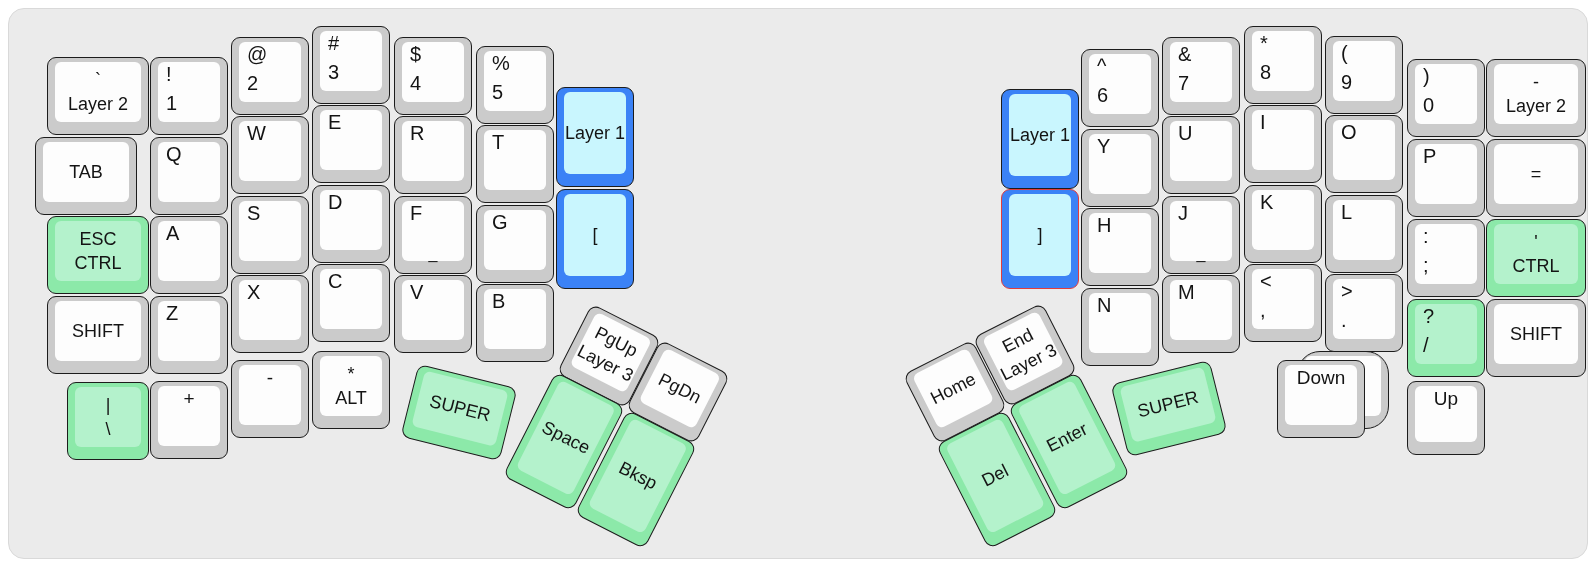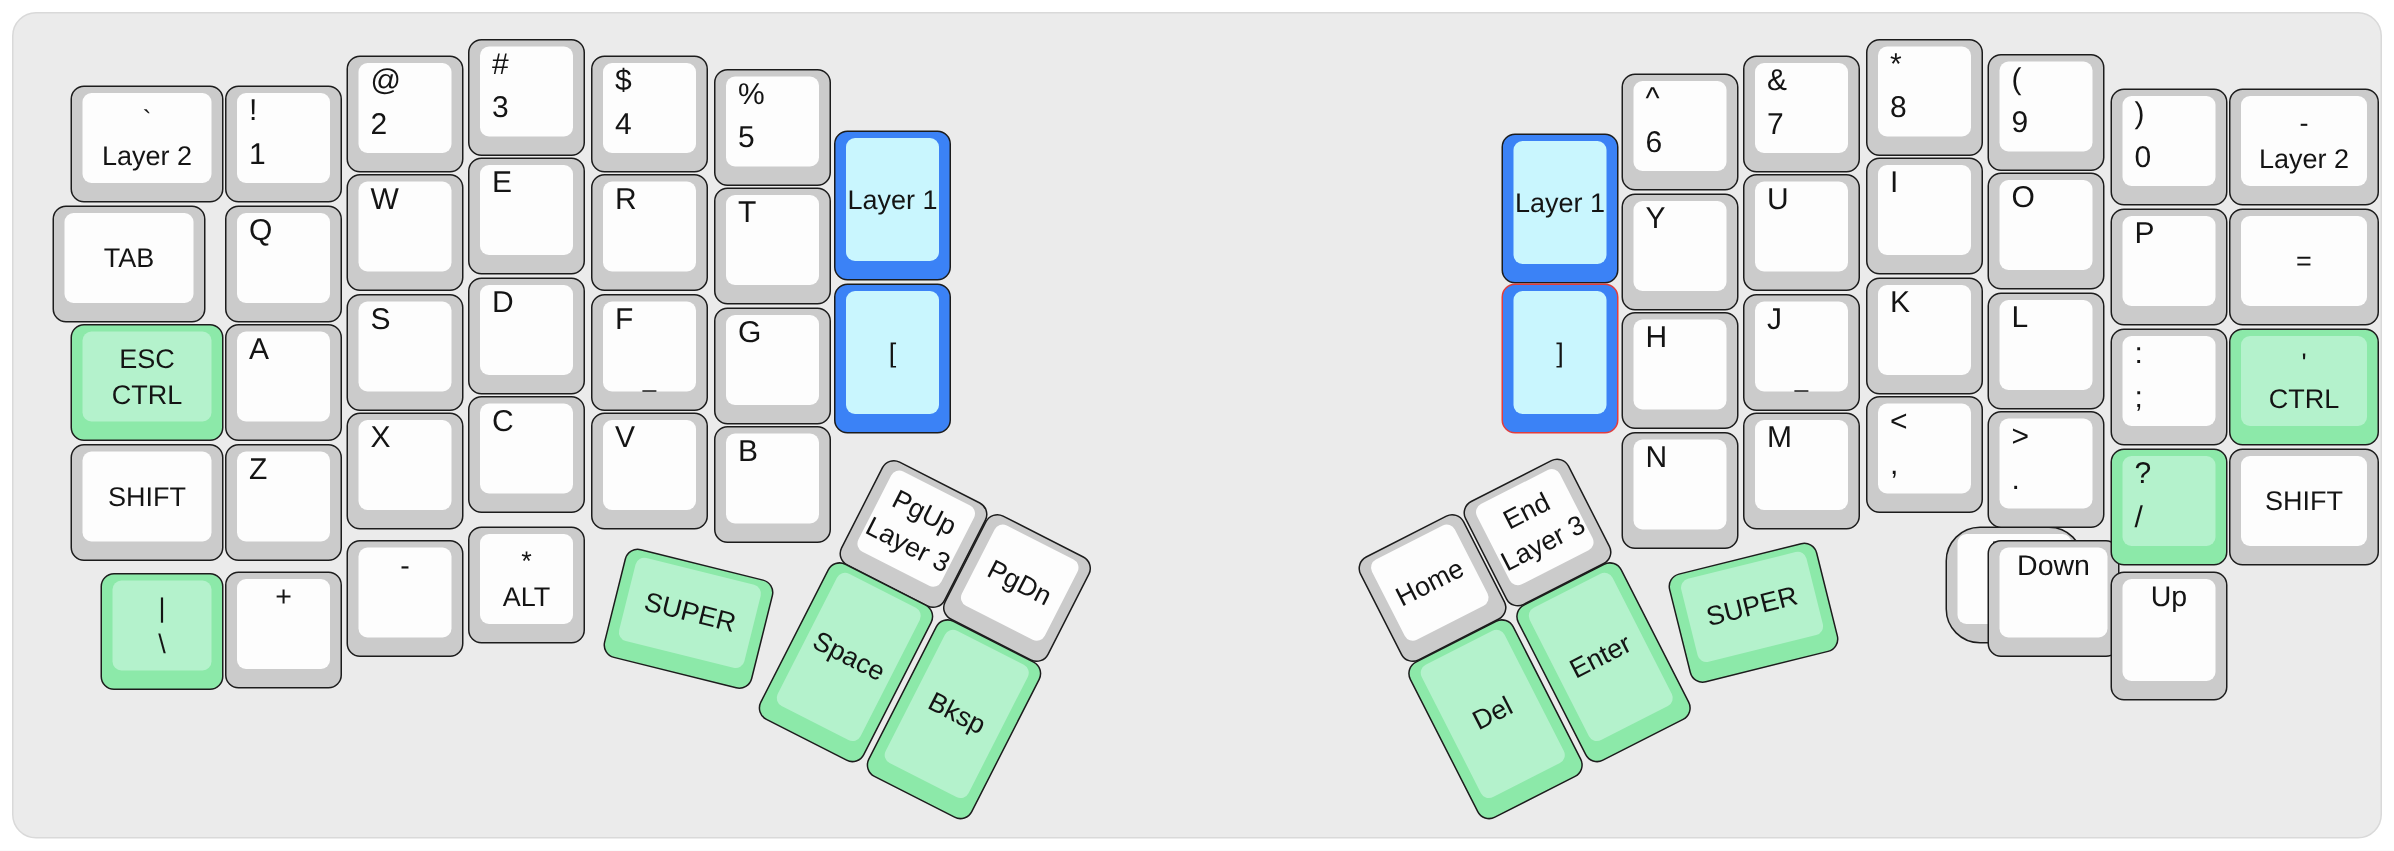--- a/index.html
+++ b/index.html
@@ -337,21 +337,21 @@
         <div class="cap">
           <span class="lt">L</span>
         </div>
       </div>
       <div class="key" style="left: 1316px; top: 265px; width: 78px; height: 78px;">
         <div class="cap">
           <span class="lt">&gt;</span>
           <span class="lb">.</span>
         </div>
       </div>
-      <div class="key" style="left: 1316px; top: 351px; width: 88px; height: 78px;">
+      <div class="key" style="left: 1268px; top: 351px; width: 88px; height: 78px;">
         <div class="cap">
           <span class="ltc">Down</span>
         </div>
       </div>
       <div class="key" style="left: 1398px; top: 50px; width: 78px; height: 78px;">
         <div class="cap">
           <span class="lt">)</span>
           <span class="lb">0</span>
         </div>
       </div>
@@ -365,21 +365,21 @@
           <span class="lt">:</span>
           <span class="lb">;</span>
         </div>
       </div>
       <div class="key green" style="left: 1398px; top: 290px; width: 78px; height: 78px;">
         <div class="cap">
           <span class="lt">?</span>
           <span class="lb">/</span>
         </div>
       </div>
-      <div class="key" style="left: 1398px; top: 372px; width: 78px; height: 86px;">
+      <div class="key" style="left: 1398px; top: 372px; width: 78px; height: 74px;">
         <div class="cap">
           <span class="ltc">Up</span>
         </div>
       </div>
       <div class="key" style="left: 1477px; top: 50px; width: 100px; height: 78px;">
         <div class="cap">
           <span class="lc">
             <span>-</span>
             <span>Layer 2</span>
           </span>

